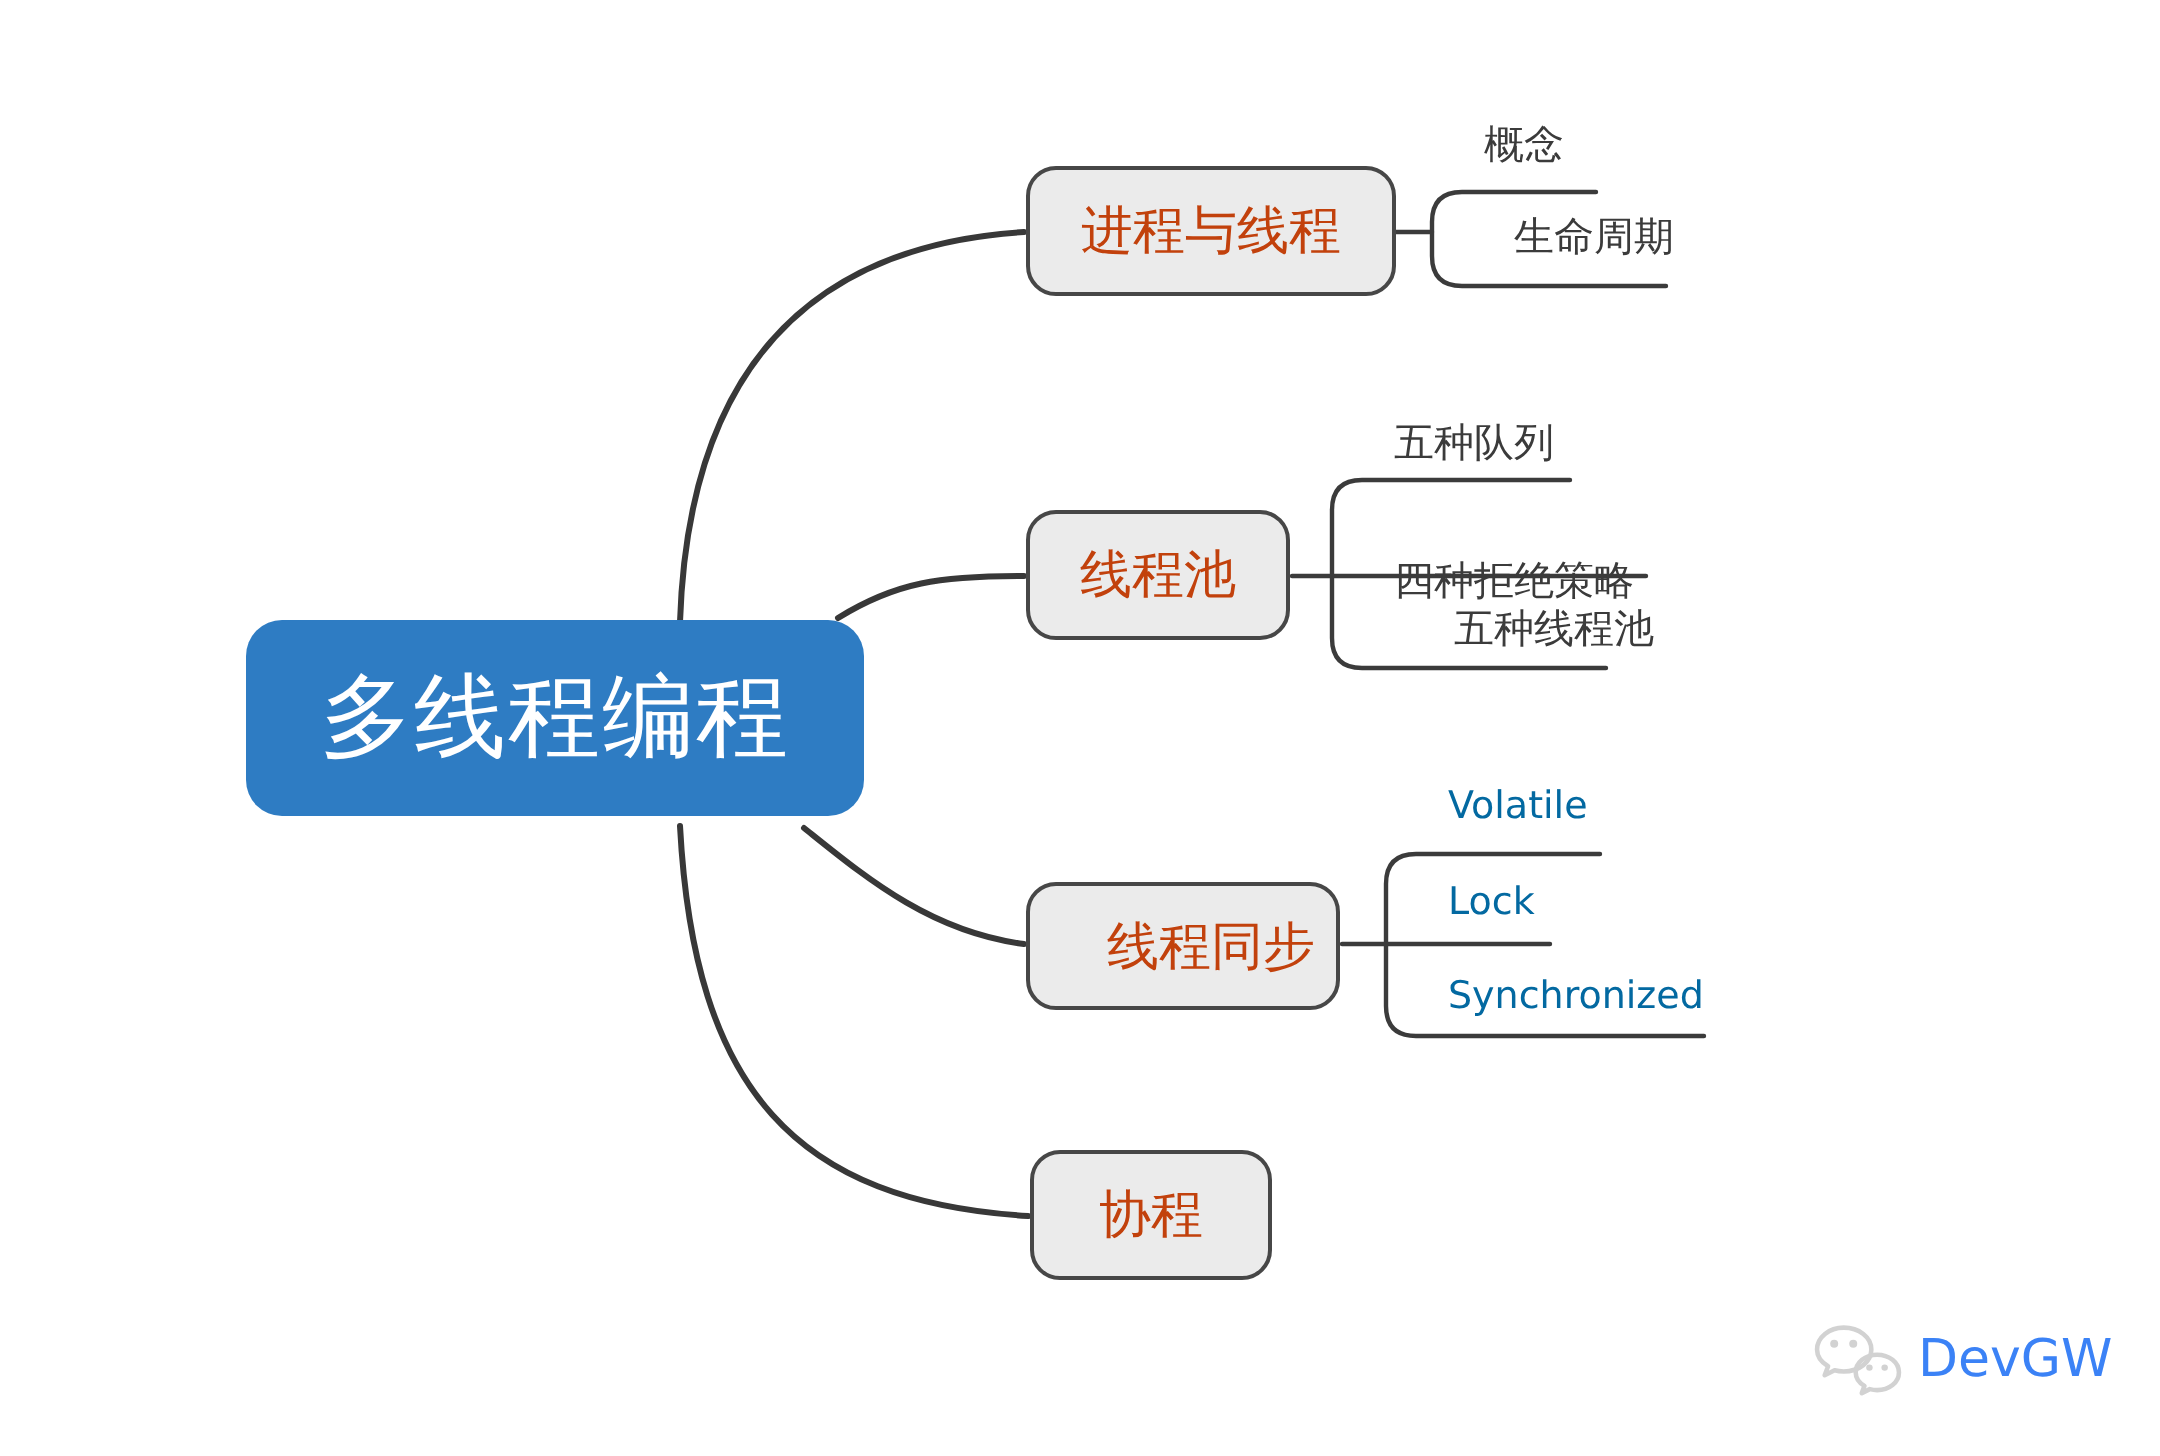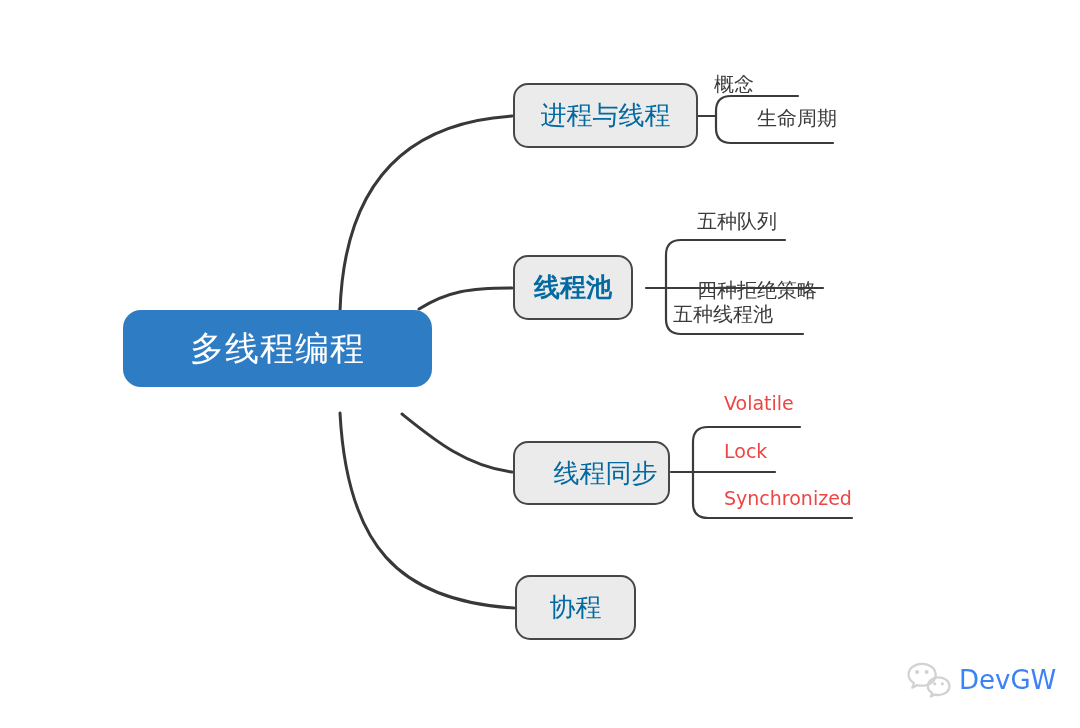--- a/index.html
+++ b/index.html
@@ -17,64 +17,64 @@
   }
   .connectors {
     position: absolute;
     left: 0; top: 0;
     width: 1080px; height: 728px;
   }
   
   .root-node {
     position: absolute;
     left: 123px; top: 310px;
-    width: 309px; height: 77px;
+    width: 309px; height: 98px;
     background: #2e7cc3;
     border-radius: 18px;
     display: flex;
     align-items: center;
     justify-content: center;
     color: #ffffff;
-    font-size: 34px;
+    font-size: 46px;
     letter-spacing: 1px;
     cursor: default;
   }
   
   .branch-node {
     position: absolute;
     background: #ebebeb;
     border: 2px solid #474747;
     border-radius: 15px;
     box-sizing: border-box;
     display: flex;
     align-items: center;
     justify-content: center;
-    color: #0369a1;
+    color: #c2410c;
     font-size: 26px;
     cursor: default;
   }
   #branch-0 { left: 513px; top: 83px;  width: 185px; height: 65px; }
-  #branch-1 { left: 513px; top: 255px; width: 120px; height: 65px; font-weight: bold; }
+  #branch-1 { left: 513px; top: 255px; width: 132px; height: 65px; }
   #branch-2 { left: 513px; top: 441px; width: 157px; height: 64px; padding-left: 28px; }
   #branch-3 { left: 515px; top: 575px; width: 121px; height: 65px; }
   
   .child-label {
     position: absolute;
     font-size: 20px;
     color: #3b3b3b;
     white-space: nowrap;
     line-height: 1.15;
     cursor: default;
   }
-  .child-label.latin { font-size: 19px; color: #ef4444; }
-  #child-0-0 { left: 714px; top: 61px; margin-top: 12px;  }
+  .child-label.latin { font-size: 19px; color: #0369a1; }
+  #child-0-0 { left: 742px; top: 61px;  }
   #child-0-1 { left: 745px; top: 107px; margin-left: 12px; }
   #child-1-0 { left: 697px; top: 210px; }
   #child-1-1 { left: 697px; top: 256px; margin-top: 23px; }
-  #child-1-2 { left: 673px; top: 303px; }
+  #child-1-2 { left: 727px; top: 303px; }
   #child-2-0 { left: 724px; top: 393px; }
   #child-2-1 { left: 724px; top: 441px; }
   #child-2-2 { left: 724px; top: 488px; }
   
   .watermark {
     position: absolute;
     left: 906px; top: 660px;
     display: flex;
     align-items: center;
     gap: 7px;

